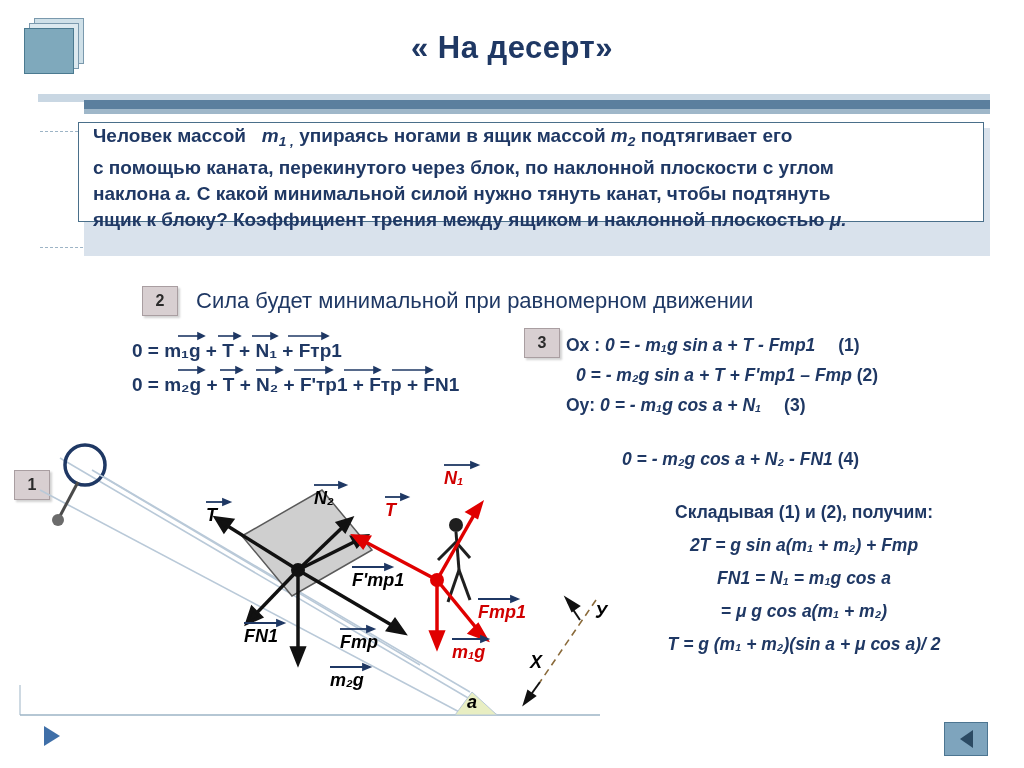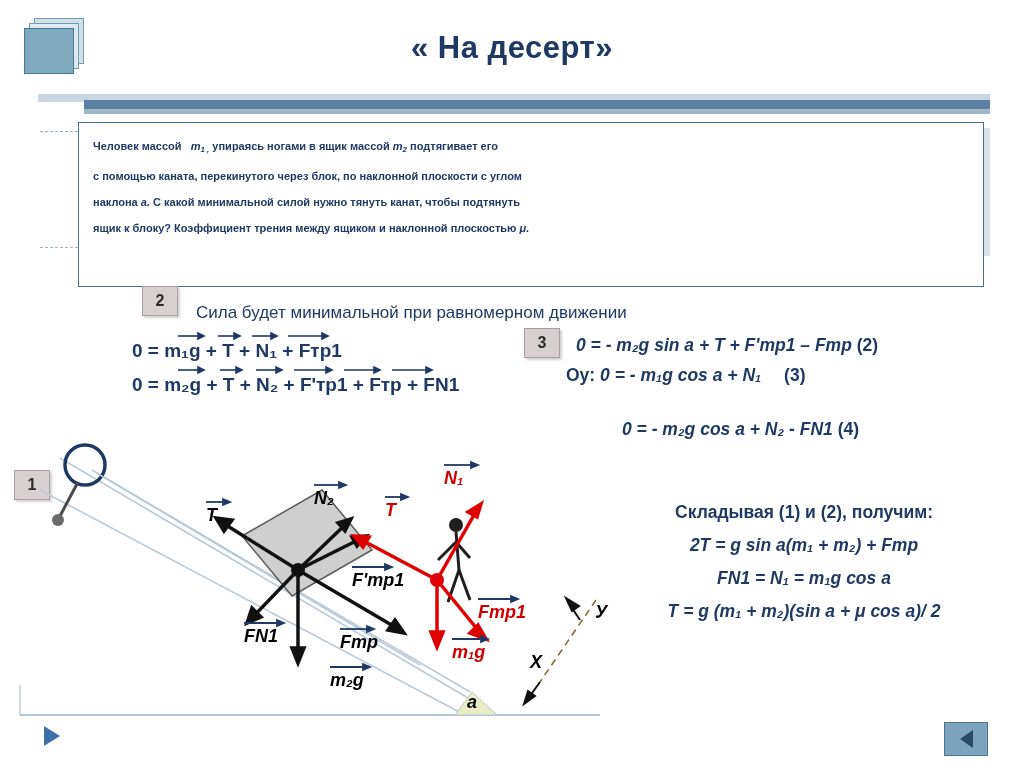--- a/index.html
+++ b/index.html
@@ -82,26 +82,26 @@
     top: 128px;
     width: 906px;
     height: 128px;
     background: #d9e2ec;
   }
   .problem-box {
     position: absolute;
     left: 78px;
     top: 122px;
     width: 906px;
-    height: 165px;
+    height: 100px;
     background: #ffffff;
     border: 1px solid #4a6f8a;
     box-sizing: border-box;
-    padding: 10px 14px 6px 14px;
-    font-size: 11px;
+    padding: 0 14px 6px 14px;
+    font-size: 19px;
     line-height: 26px;
     color: #1f3864;
     font-weight: bold;
   }
   .dashline {
     position: absolute;
     left: 40px;
     top: 131px;
     width: 944px;
     border-top: 1px dashed #9db4c6;
@@ -147,24 +147,23 @@
   }
   #badge1 { left: 14px; top: 470px; }
   #badge2 { left: 142px; top: 286px; }
   #badge3 { left: 524px; top: 328px; }
 
   
   .step2-title {
     position: absolute;
     left: 196px;
     top: 288px;
-    font-size: 17px;
+    font-size: 22px;
     color: #1f3864;
     font-weight: normal;
-    margin-top: 15px;
   }
   .eqn-block {
     position: absolute;
     left: 132px;
     top: 334px;
     font-size: 19px;
     font-weight: bold;
     color: #1f3864;
     line-height: 34px;
   }
@@ -315,39 +314,45 @@
       <line x1="162" y1="40" x2="200" y2="40"></line>
         <polygon points="200,40 194,37 194,43" fill="#1f3864"></polygon>
       <line x1="212" y1="40" x2="248" y2="40"></line>
         <polygon points="248,40 242,37 242,43" fill="#1f3864"></polygon>
       <line x1="260" y1="40" x2="300" y2="40"></line>
         <polygon points="300,40 294,37 294,43" fill="#1f3864"></polygon>
     </g>
   </svg>
 
   <div class="step3">
+    <div class="line ind1">
+      <span>Ox :</span>
+      <span class="it">0 = - m₁g sin a + T - Fтр1</span>
+      <span class="tag">(1)</span>
+    </div>
     <div class="line ind2">
       <span class="it">0 = - m₂g sin a + T + F'тр1 – Fтр</span>
       <span>(2)</span>
     </div>
     <div class="line ind1">
       <span>Oy:</span>
       <span class="it">0 = - m₁g cos a + N₁</span>
       <span class="tag">(3)</span>
     </div>
     <div class="line ind3">
       <span class="it">0 = - m₂g cos a + N₂ - FN1</span>
       <span>(4)</span>
     </div>
   </div>
 
   <div class="concl">
     <div class="hdr">Складывая (1) и (2), получим:</div>
     <div class="it">2T = g sin a(m₁ + m₂) + Fтр</div>
     <div class="it">FN1 = N₁ = m₁g cos a</div>
+    <div class="it">= μ g cos a(m₁ + m₂)</div>
     <div class="it">T = g (m₁ + m₂)(sin a + μ cos a)/ 2</div>
   </div>
 
   <div class="figure">
     <svg width="620" height="320">
 
       <line x1="20" y1="285" x2="600" y2="285" stroke="#9db4c6" stroke-width="1.5"></line>
       <line x1="20" y1="285" x2="20" y2="255" stroke="#9db4c6" stroke-width="1"></line>
 
       <line x1="60" y1="28" x2="497" y2="285" stroke="#b9c9d8" stroke-width="1.6"></line>

